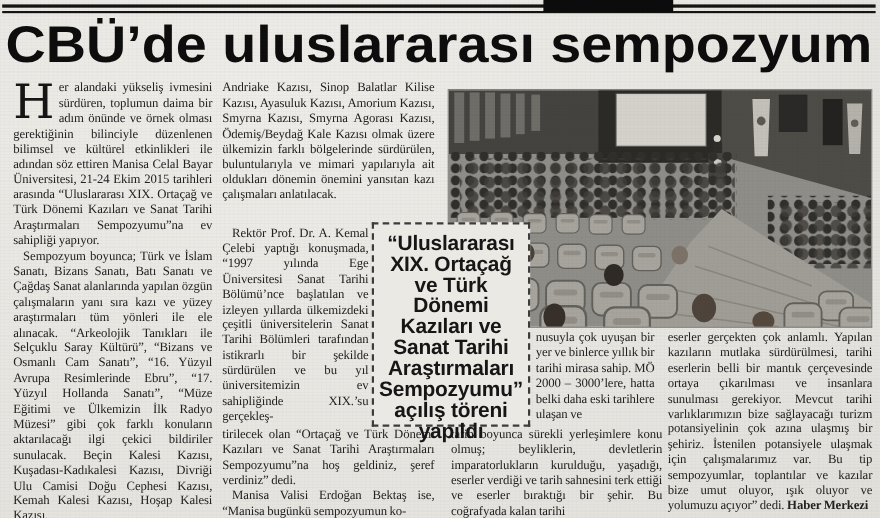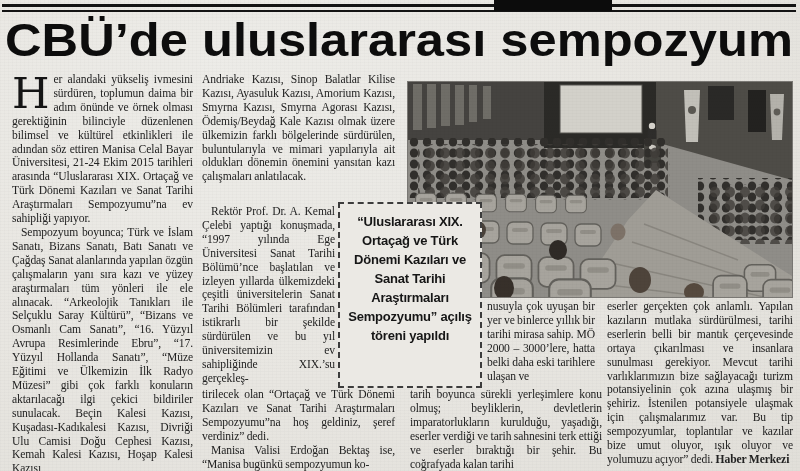--- a/index.html
+++ b/index.html
@@ -31,21 +31,21 @@
   .dropcap{float:left; font-family:"DejaVu Serif", serif; font-size:43px; line-height:38px;
     padding:1px 4px 0 0; color:#151515;}
   .byline{font-weight:bold;}
   .photo{position:absolute; left:408px; top:82px; width:384px; height:215px; outline:1px solid #7a7874;}
   .pullquote{
     position:absolute; left:338px; top:202px; width:144px; height:186px; box-sizing:border-box;
     background:#ebe9e4; border:2px dashed #3c3c3c; padding:8px 3px 0 3px; z-index:3;
   }
   .pullquote p{
     margin:0; text-align:center; font-family:"Liberation Sans", sans-serif;
-    font-weight:bold; font-size:13px; line-height:19px; color:#161616; letter-spacing:-.2px;
+    font-weight:bold; font-size:19px; line-height:19px; color:#161616; letter-spacing:-.2px;
   }
 </style>
 </head>
 <body>
 
 <div class="page">
 
   <div class="rule-top"></div>
   <div class="redaction"></div>
 

